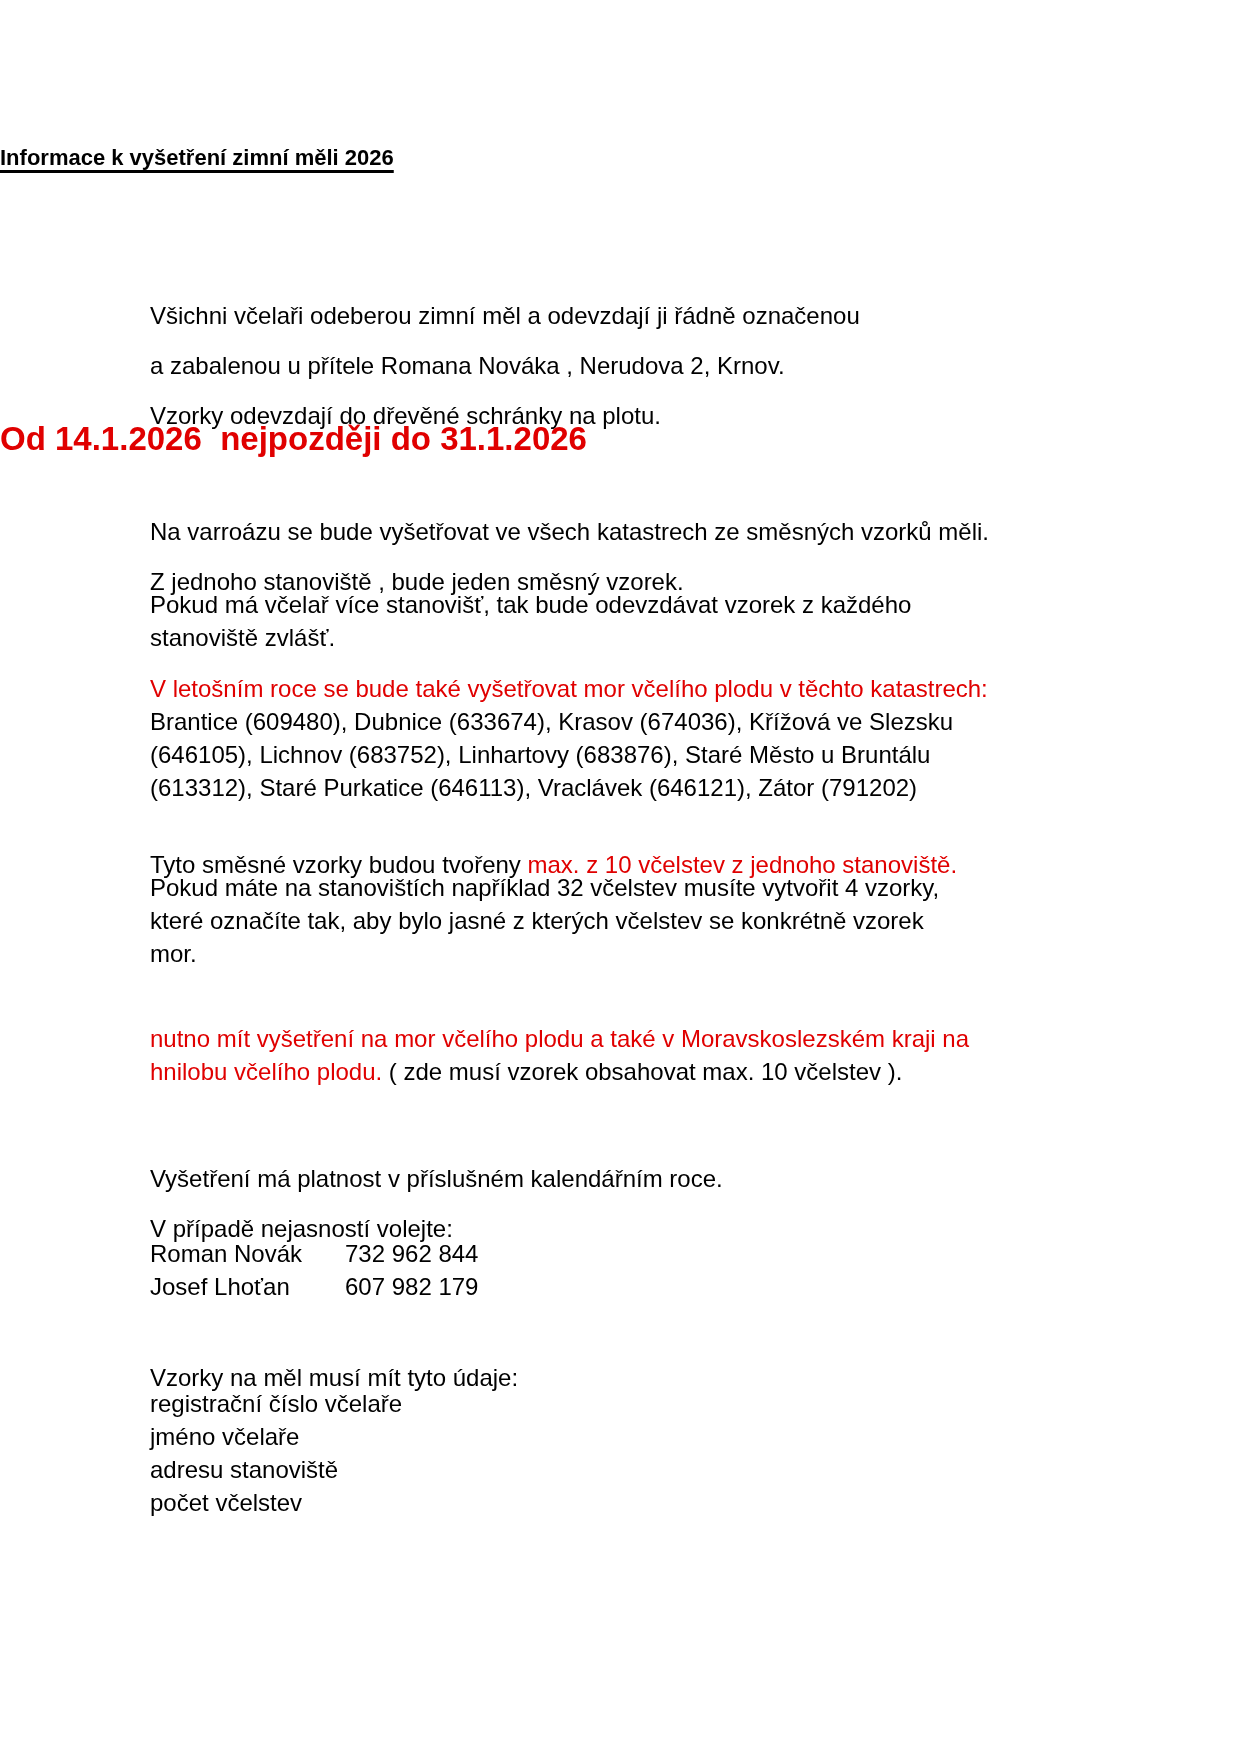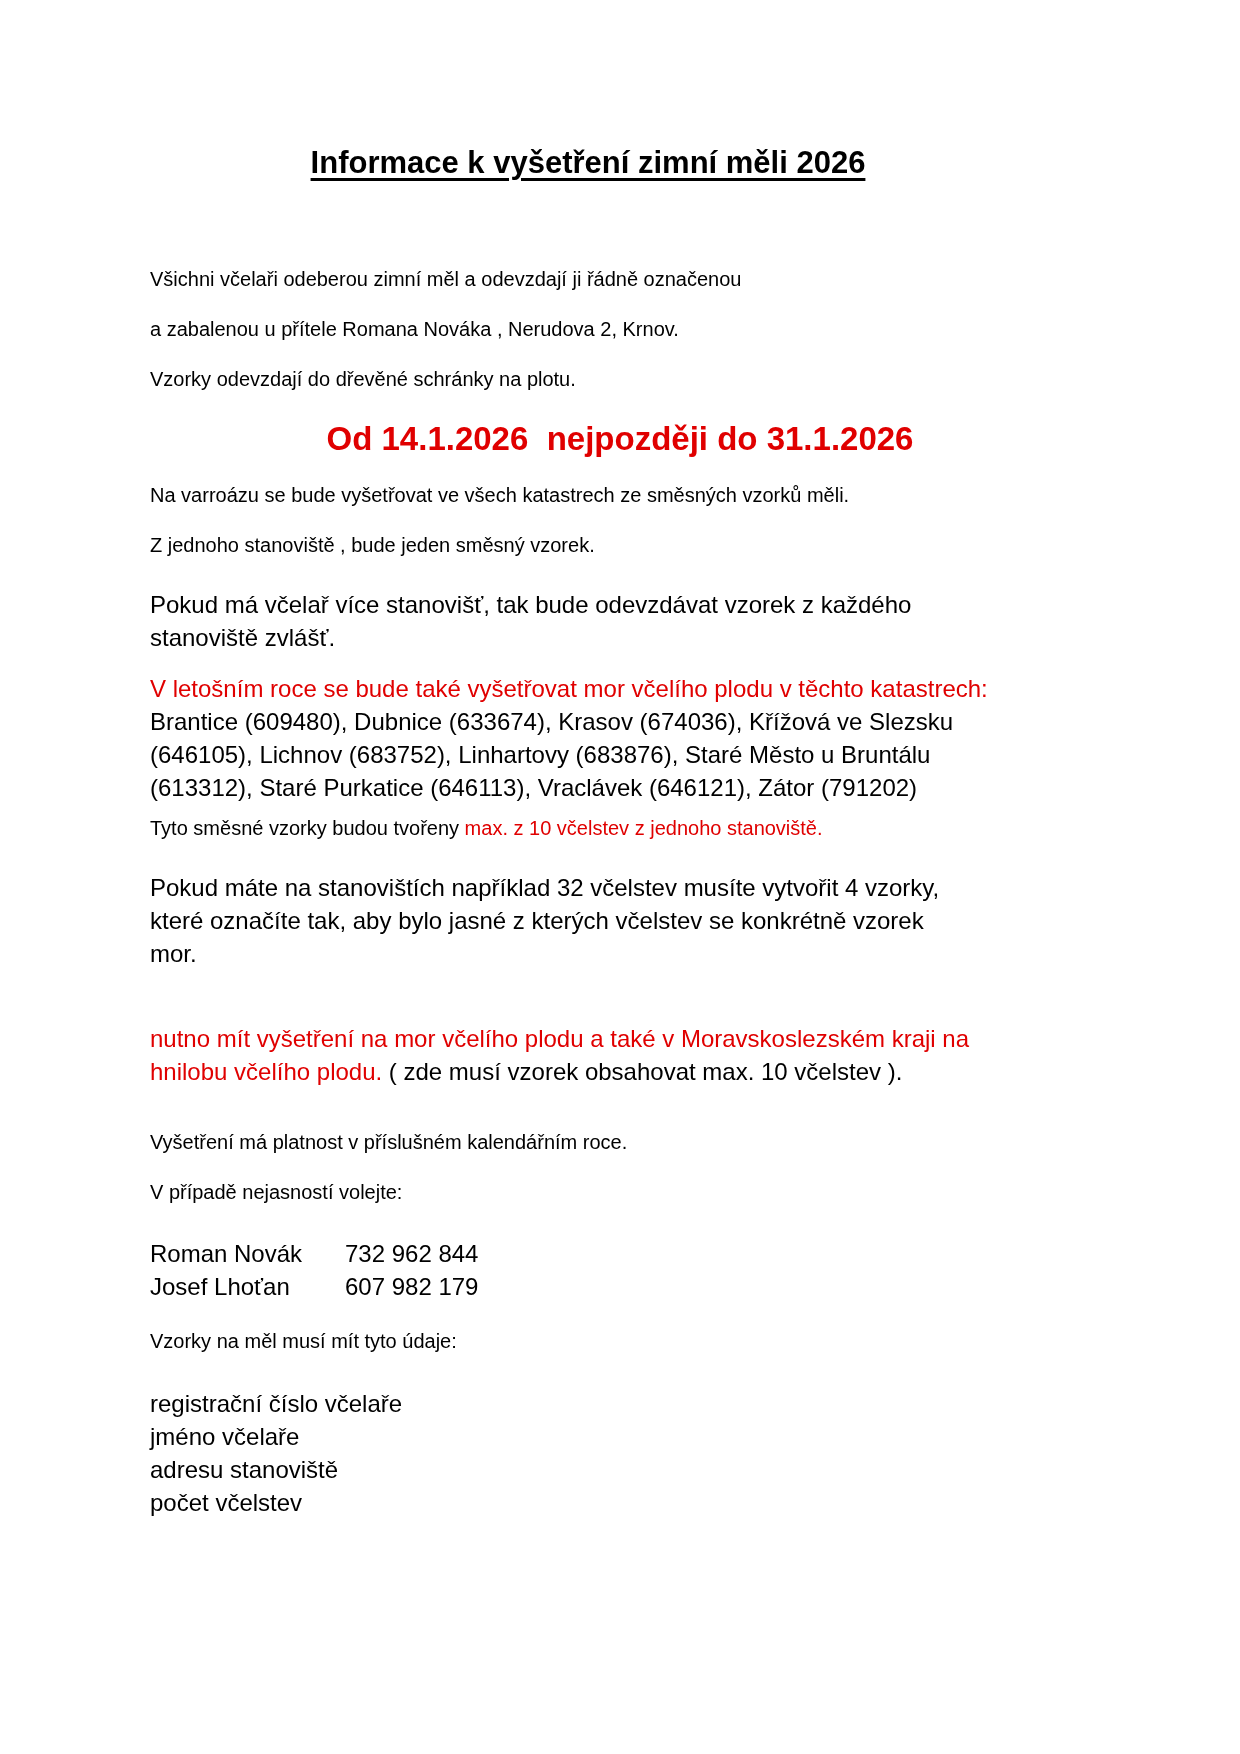--- a/index.html
+++ b/index.html
@@ -1,24 +1,24 @@
 <!DOCTYPE html>
 <html><head>
 <meta charset="utf-8">
 <style>
   html, body { margin: 0; padding: 0; background: #ffffff; }
   body { width: 1240px; height: 1754px; position: relative; overflow: hidden;
          font-family: "Liberation Sans", sans-serif; color: #000; }
   .page { position: absolute; left: 0; top: 0; width: 1240px; height: 1754px; }
-  .title { position: absolute; top: 145px; left: 0; width: 1176px; text-align: center;
-           font-size: 31px; font-weight: bold; }
+  .title { position: absolute; top: 145px; left: 0; width: 1176px; 
+           font-size: 22px; font-weight: bold; }
   .title span { text-decoration: underline; text-decoration-thickness: 3px; text-underline-offset: 5px; }
-  .line { position: absolute; left: 150px; font-size: 20px; white-space: nowrap; }
+  .line { position: absolute; left: 150px; font-size: 24px; white-space: nowrap; margin-top: 34px; }
   .red { color: #e00000; }
-  .deadline { position: absolute; top: 420px; left: 0; width: 1240px; text-align: center;
+  .deadline { position: absolute; top: 420px; left: 0; width: 1240px; 
               font-size: 33px; font-weight: bold; color: #e00000; white-space: pre; }
   .block { position: absolute; left: 150px; width: 950px; font-size: 24px; line-height: 33px; margin-top: 8px; }
   .contact-name { display: inline-block; width: 195px; }
 </style>
 </head>
 <body>
 
 <div class="page">
 
   <div class="title"><span>Informace k vyšetření zimní měli 2026</span></div>

